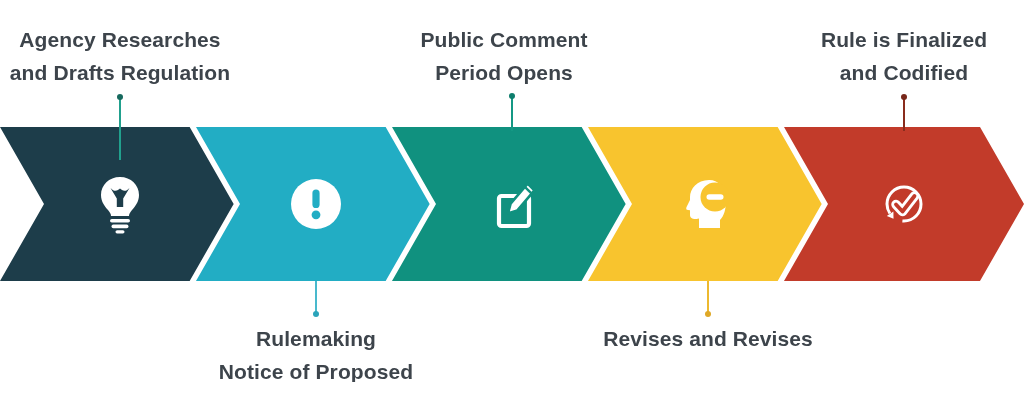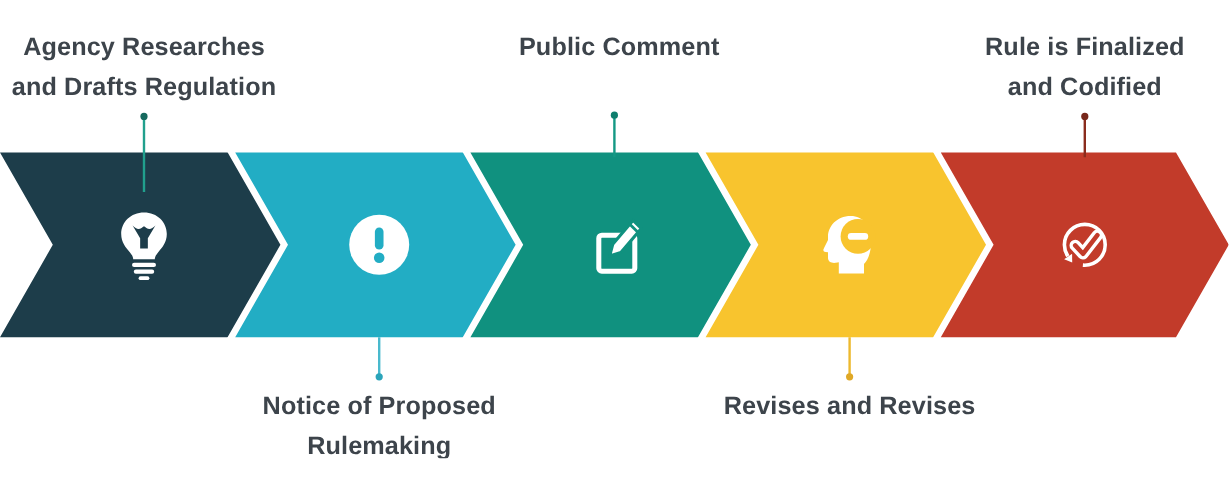--- a/index.html
+++ b/index.html
@@ -86,26 +86,27 @@
       <polyline points="-8,0.5 -1.5,7.5 10.5,-8" fill="none" stroke-width="3.8" stroke-linecap="round" stroke-linejoin="round" stroke="#c23b2a"></polyline>
     </g>
   </svg>
 
   <div class="step-label lbl-top" style="left:-40px">
     <span>Agency Researches</span>
     <span>and Drafts Regulation</span>
   </div>
 
   <div class="step-label lbl-bottom" style="left:156px">
+    <span>Rulemaking</span>
     <span>Notice of Proposed</span>
-    <span>Rulemaking</span>
   </div>
 
-  <div class="step-label lbl-top" style="left:356px">
+  <div class="step-label lbl-top" style="left:344px">
     <span>Public Comment</span>
+    <span>Period Opens</span>
   </div>
 
   <div class="step-label lbl-bottom" style="left:548px">
     <span>Revises and Revises</span>
   </div>
 
   <div class="step-label lbl-top" style="left:744px">
     <span>Rule is Finalized</span>
     <span>and Codified</span>
   </div>

